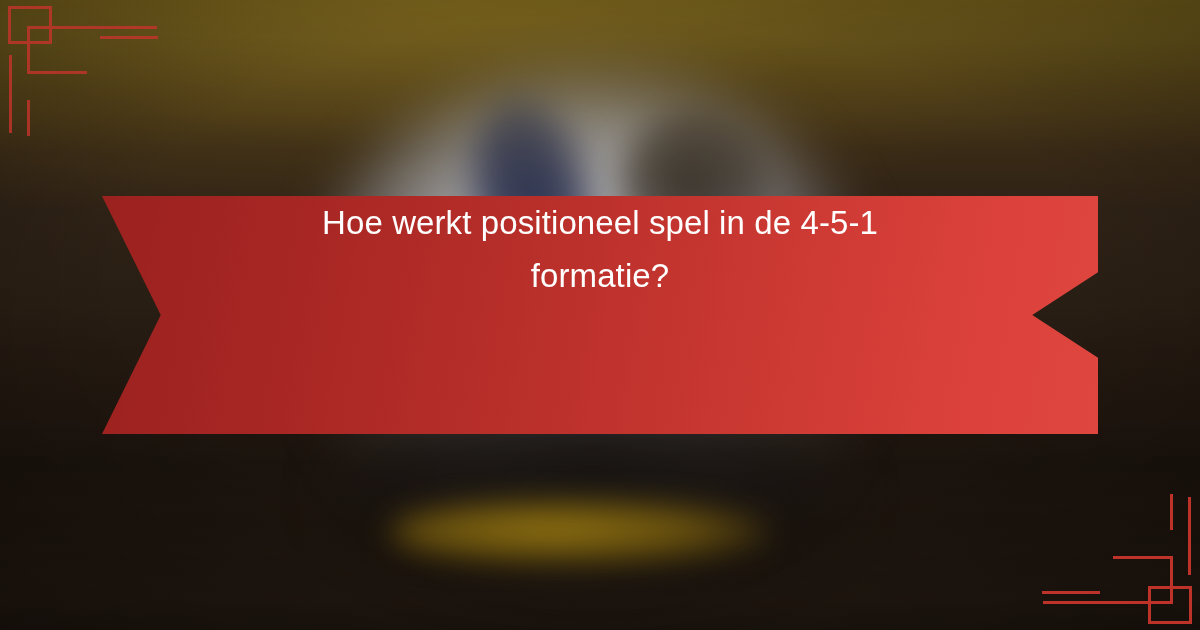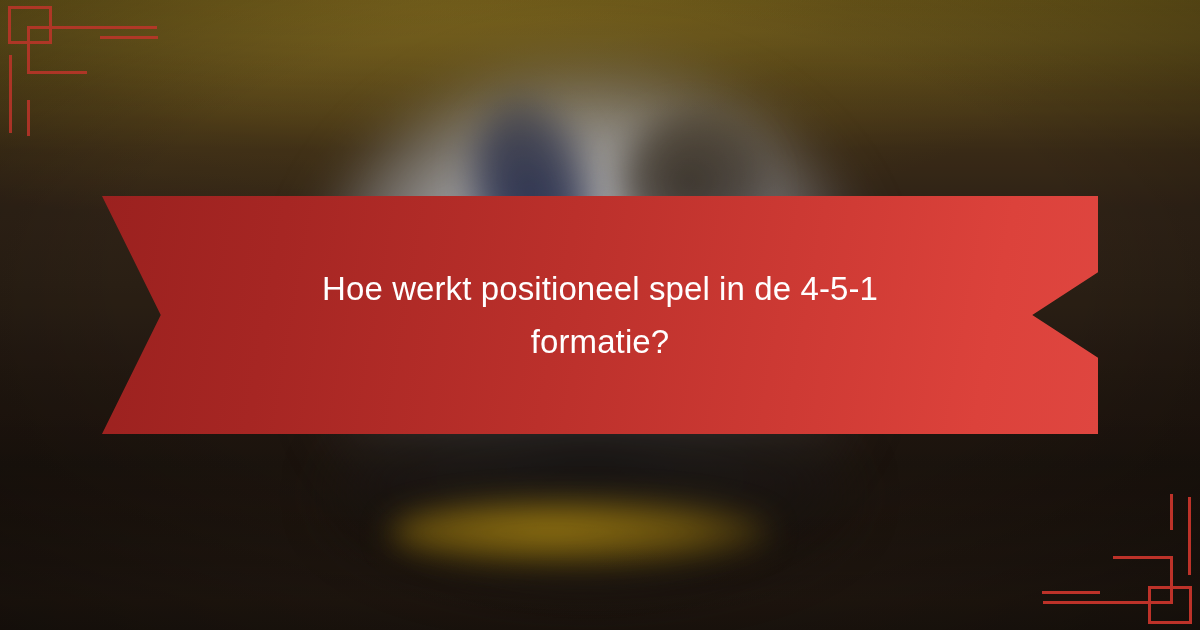--- a/index.html
+++ b/index.html
@@ -115,21 +115,21 @@
   #banner{
     position:absolute;left:102px;top:196px;width:996px;height:238px;
     background:linear-gradient(100deg,#9b211f 0%,#a62623 18%,#bb302b 46%,#ce3a34 70%,#dc423b 88%,#df4640 100%);
     -webkit-clip-path:polygon(0 0, 100% 0, 100% 32%, 93.4% 50%, 100% 68%, 100% 100%, 0 100%, 5.9% 50%);
     clip-path:polygon(0 0, 100% 0, 100% 32%, 93.4% 50%, 100% 68%, 100% 100%, 0 100%, 5.9% 50%);
   }
 
   
   #title-wrap{
     position:absolute;left:102px;top:196px;width:996px;height:238px;
-    display:flex;align-items:center;justify-content:center;
+    display:flex;justify-content:center;
     box-sizing:border-box;padding:0 120px 0 120px;
   }
   #title{
     margin:0;color:#ffffff;text-align:center;
     font-family:"Liberation Sans", sans-serif;
     font-size:33px;font-weight:400;line-height:1.62;
     letter-spacing:.1px;max-width:660px;
   }
 </style>
 </head>

